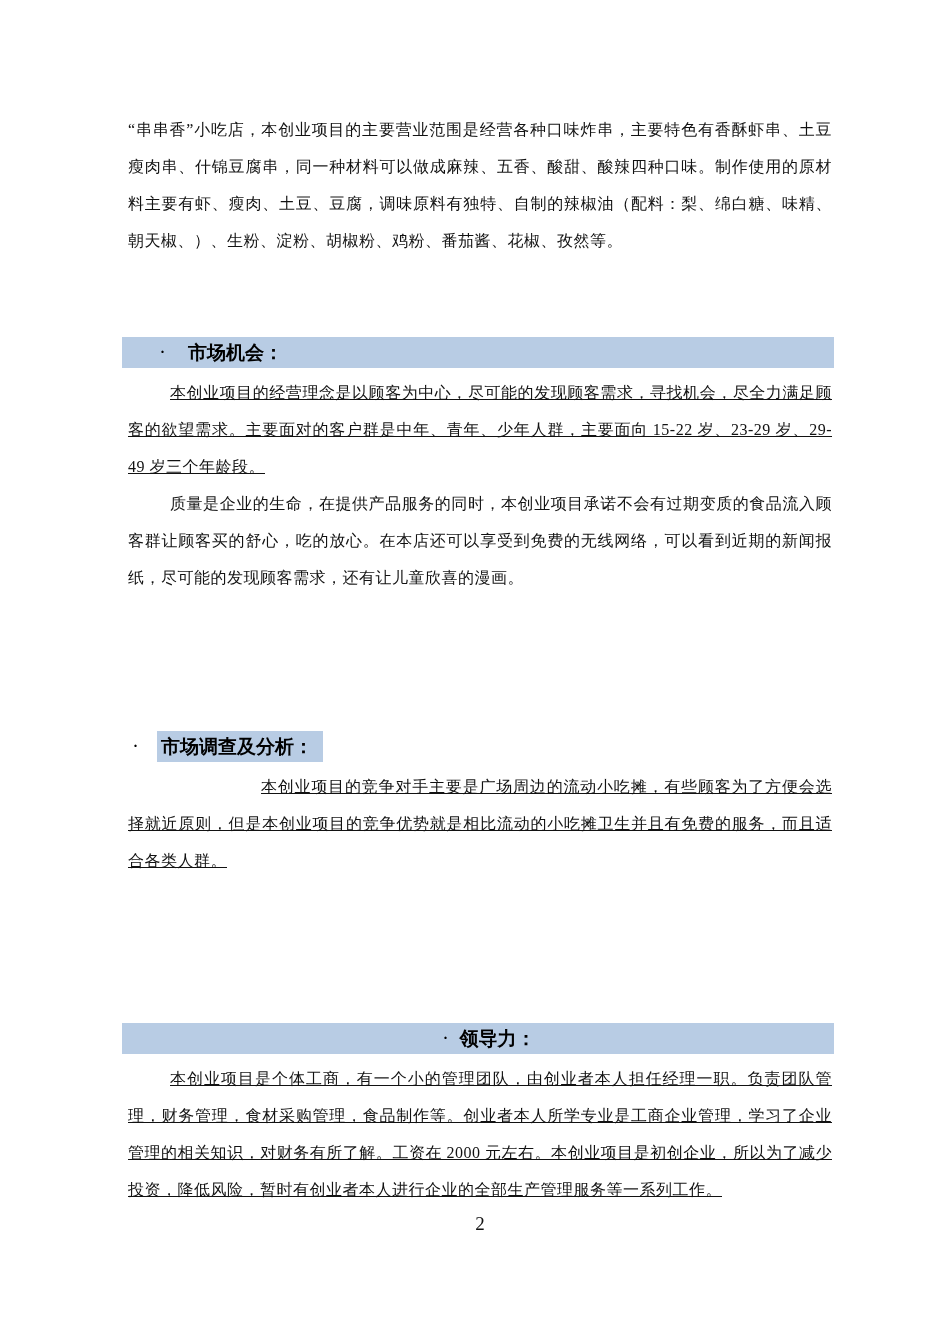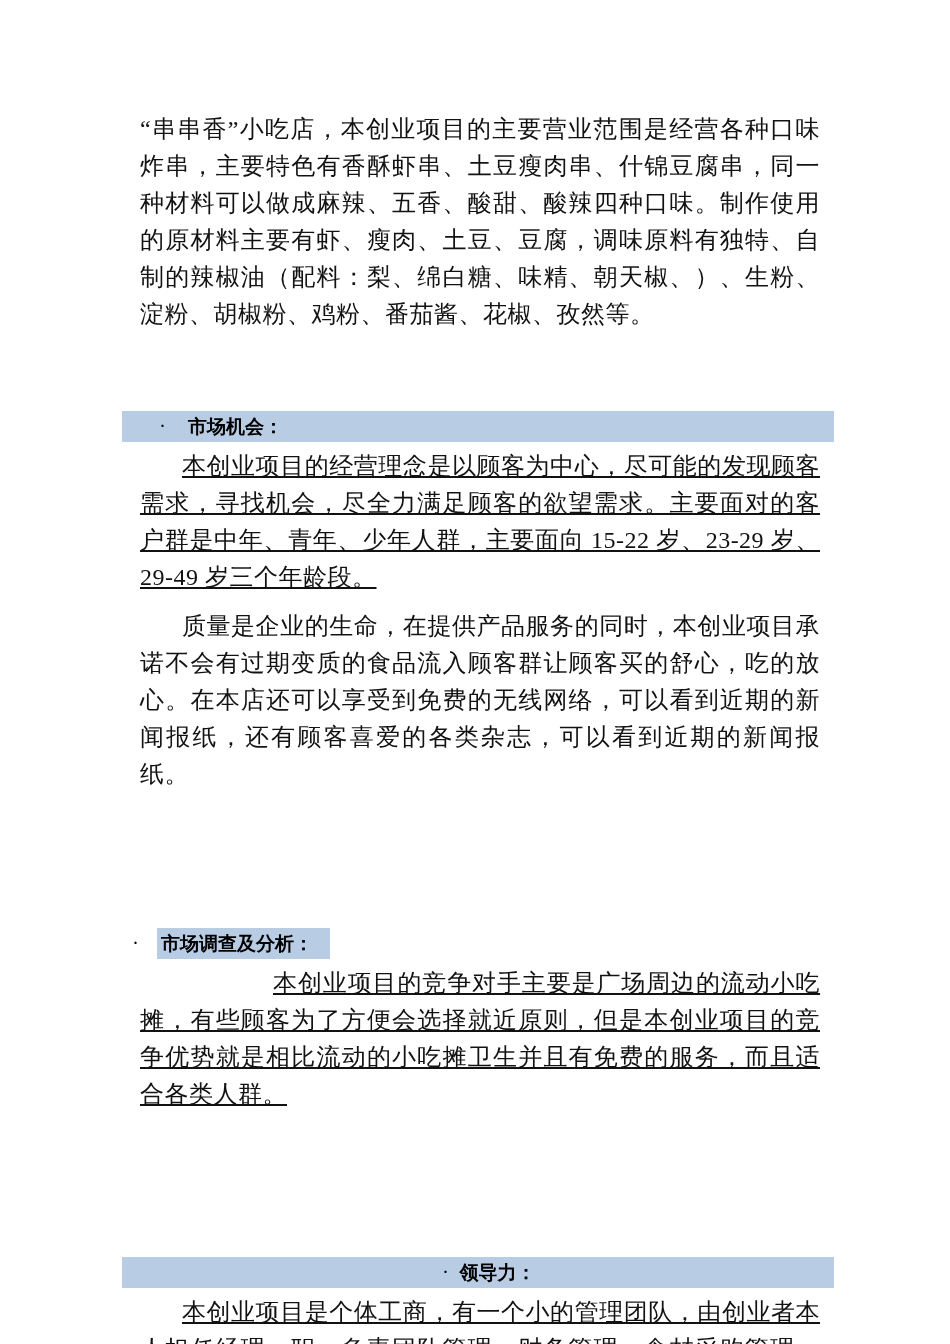--- a/index.html
+++ b/index.html
@@ -14,22 +14,22 @@
     background: #ffffff;
     font-family: "Liberation Serif", "DejaVu Serif", serif;
     color: #121212;
     overflow: hidden;
   }
   .content {
     margin-left: 128px;
     margin-right: 118px; 
   }
   .para {
-    margin: 12px;
-    font-size: 24px;
+    margin: 0;
+    font-size: 16px;
     line-height: 37px;
     text-align: justify;
     letter-spacing: 0.5px;
   }
   .intro        { margin-top: 111px; }
   .indent2      { text-indent: 42px; }
   .deep-indent  { text-indent: 133px; }
   .tight        { margin-top: 6px; text-decoration: underline; }
 
   .section-header {
@@ -53,21 +53,21 @@
   .bullet {
     display: inline-block;
     width: 28px;
     padding-left: 5px;
     font-size: 15px;
     font-family: "Liberation Serif", "DejaVu Serif", serif;
     vertical-align: top;
   }
   .title { display: inline-block; }
   .title.hl {
-    padding: 0 17px 0 4px;
+    padding: 0 10px 0 4px;
     margin-left: -4px;
     text-align: right;
   }
 
   .page-number {
     margin-top: 4px;
     text-align: center;
     font-size: 19px;
     line-height: 24px;
     color: #121212;
@@ -78,21 +78,21 @@
 
 <div class="page">
   <div class="content">
 
     <p class="para intro">“串串香”小吃店，本创业项目的主要营业范围是经营各种口味炸串，主要特色有香酥虾串、土豆瘦肉串、什锦豆腐串，同一种材料可以做成麻辣、五香、酸甜、酸辣四种口味。制作使用的原材料主要有虾、瘦肉、土豆、豆腐，调味原料有独特、自制的辣椒油（配料：梨、绵白糖、味精、朝天椒、）、生粉、淀粉、胡椒粉、鸡粉、番茄酱、花椒、孜然等。</p>
 
     <div class="section-header full gap-a" style="background-color: rgb(184, 204, 228); padding-left: 33px;">
       <span class="bullet">·</span><span class="title">市场机会：</span>
     </div>
     <p class="para indent2 tight">本创业项目的经营理念是以顾客为中心，尽可能的发现顾客需求，寻找机会，尽全力满足顾客的欲望需求。主要面对的客户群是中年、青年、少年人群，主要面向 15-22 岁、23-29 岁、29-49 岁三个年龄段。</p>
-    <p class="para indent2">质量是企业的生命，在提供产品服务的同时，本创业项目承诺不会有过期变质的食品流入顾客群让顾客买的舒心，吃的放心。在本店还可以享受到免费的无线网络，可以看到近期的新闻报纸，还有顾客喜爱的各类杂志，可以看到近期的新闻报纸。</p>
+    <p class="para indent2">质量是企业的生命，在提供产品服务的同时，本创业项目承诺不会有过期变质的食品流入顾客群让顾客买的舒心，吃的放心。在本店还可以享受到免费的无线网络，可以看到近期的新闻报纸，尽可能的发现顾客需求，还有让儿童欣喜的漫画。</p>
 
     <div class="section-header gap-b">
       <span class="bullet">·</span><span class="title hl" style="background-color: rgb(184, 204, 228);">市场调查及分析：</span>
     </div>
     <p class="para deep-indent tight">本创业项目的竞争对手主要是广场周边的流动小吃摊，有些顾客为了方便会选择就近原则，但是本创业项目的竞争优势就是相比流动的小吃摊卫生并且有免费的服务，而且适合各类人群。</p>
 
     <div class="section-header full gap-c" style="background-color: rgb(184, 204, 228);">
       <span class="bullet">·</span><span class="title">领导力：</span>
     </div>
     <p class="para indent2 tight">本创业项目是个体工商，有一个小的管理团队，由创业者本人担任经理一职。负责团队管理，财务管理，食材采购管理，食品制作等。创业者本人所学专业是工商企业管理，学习了企业管理的相关知识，对财务有所了解。工资在 2000 元左右。本创业项目是初创企业，所以为了减少投资，降低风险，暂时有创业者本人进行企业的全部生产管理服务等一系列工作。</p>

